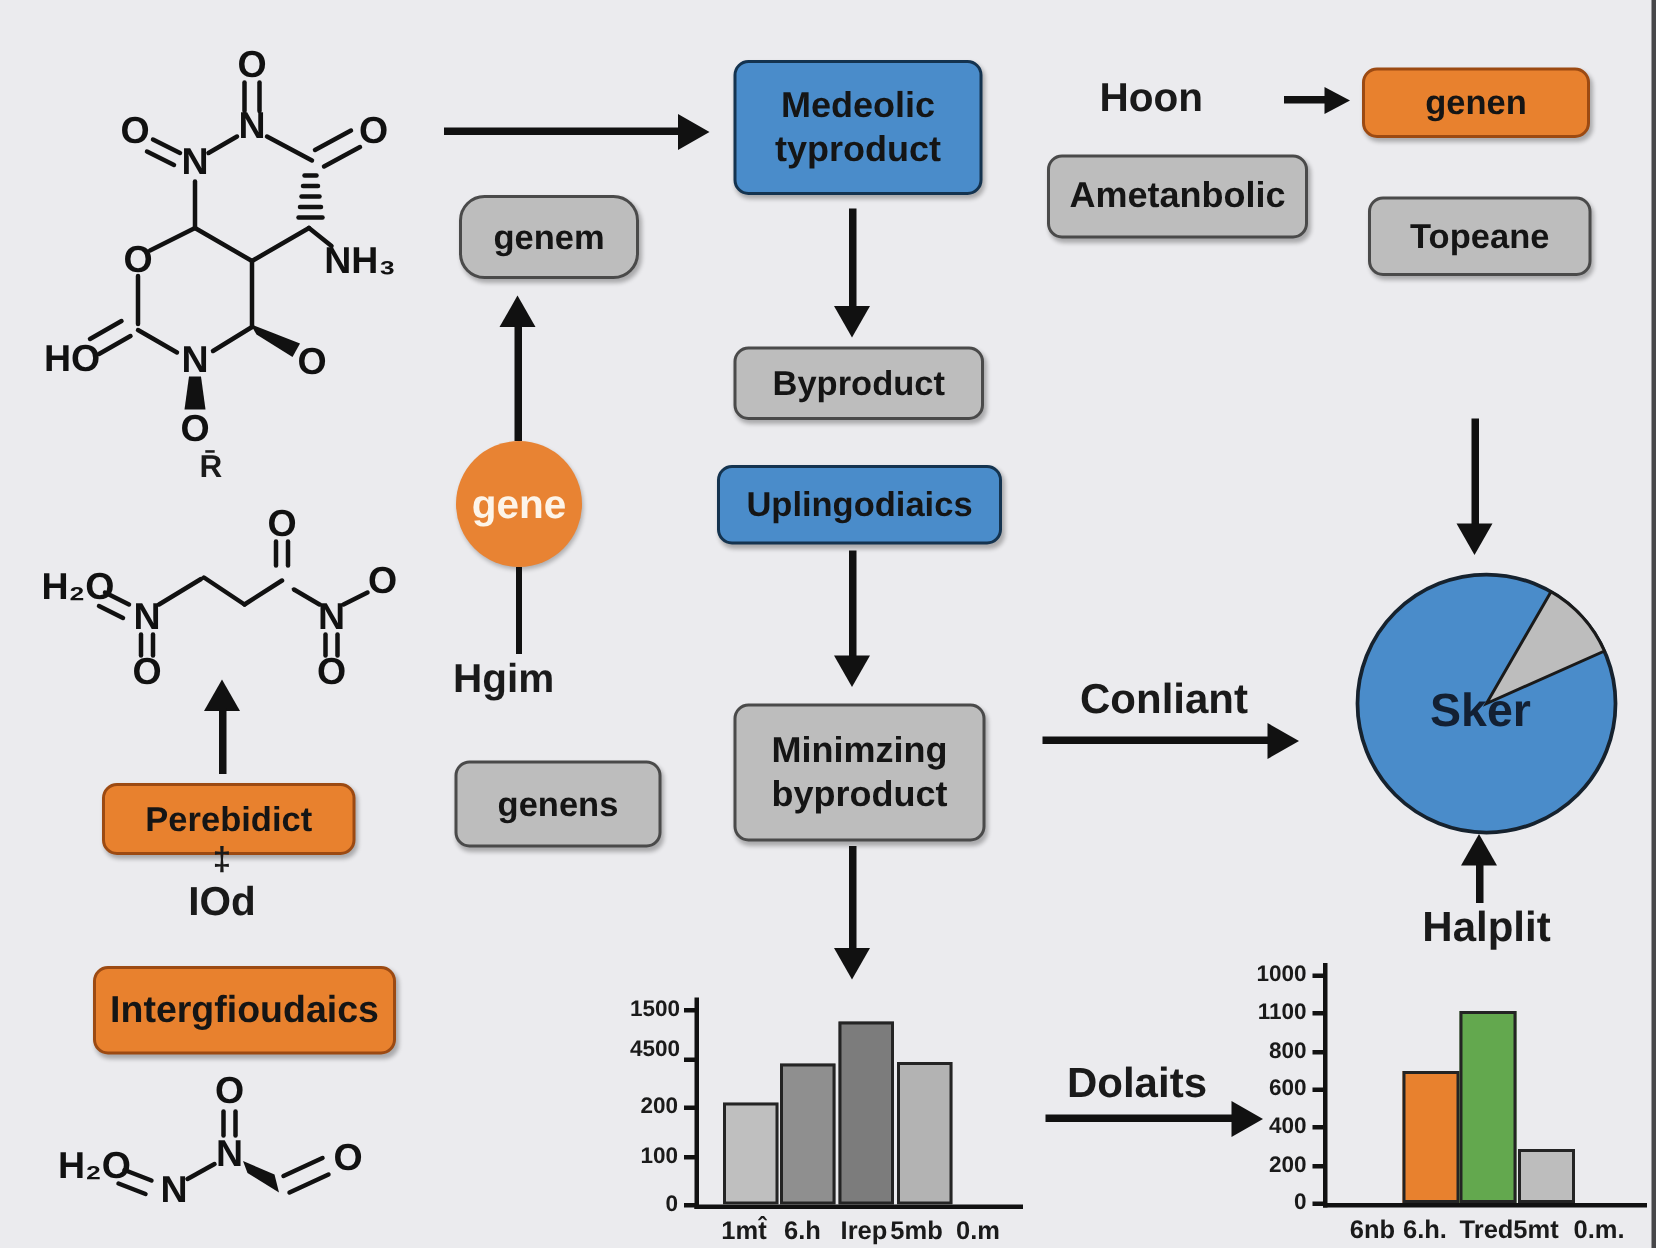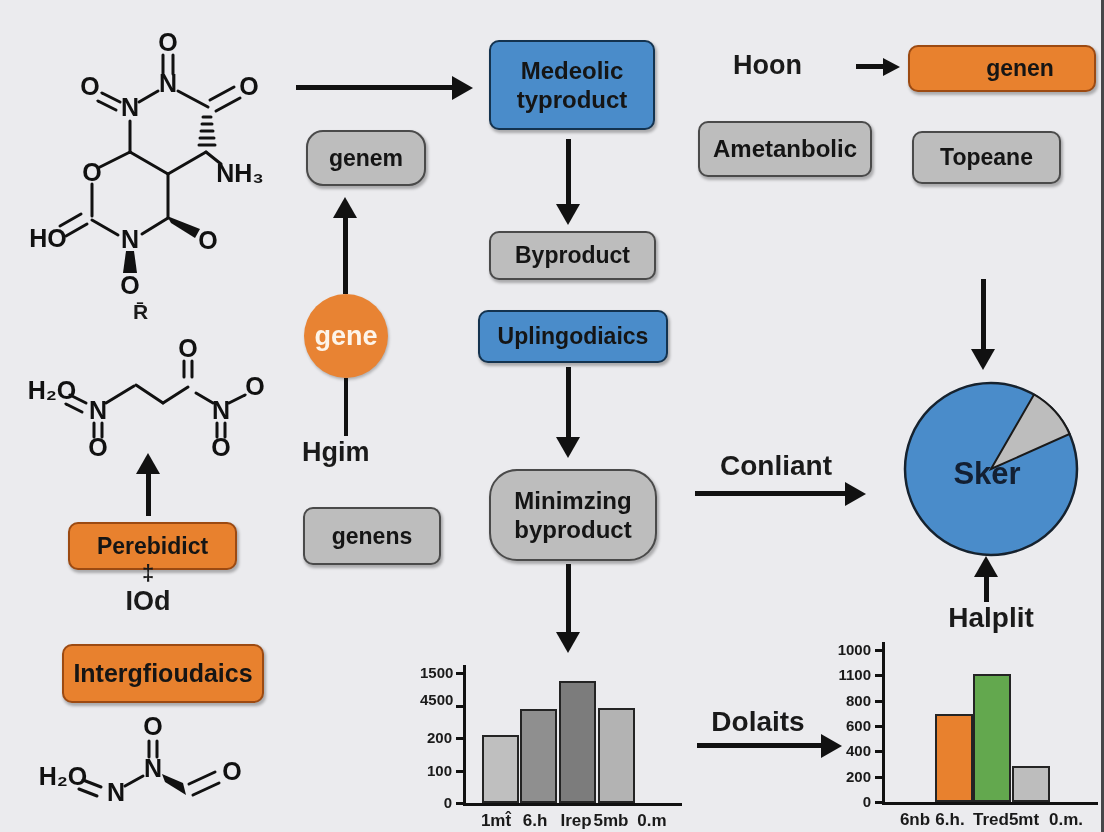--- a/index.html
+++ b/index.html
@@ -149,30 +149,30 @@
   <div class="box blue" style="left:489px;top:40px;width:162px;height:86px;font-size:24px;">
     <span>Medeolic</span>
     <span>typroduct</span>
   </div>
   <div class="box graybox" style="left:489px;top:231px;width:163px;height:45px;">
     <span>Byproduct</span>
   </div>
   <div class="box blue" style="left:478px;top:310px;width:186px;height:49px;">
     <span>Uplingodiaics</span>
   </div>
-  <div class="box graybox" style="left:489px;top:469px;width:164px;height:88px;font-size:24px;border-radius:28px;">
+  <div class="box graybox" style="left:489px;top:469px;width:164px;height:88px;font-size:24px;">
     <span>Minimzing</span>
     <span>byproduct</span>
   </div>
 
   <div class="txt" style="left:733px;top:50px;">Hoon</div>
-  <div class="box orangebox" style="left:908px;top:45px;width:148px;height:43px;padding-left:36px;">
+  <div class="box orangebox" style="left:908px;top:45px;width:148px;height:43px;">
     <span>genen</span>
   </div>
-  <div class="box graybox" style="left:698px;top:103px;width:170px;height:52px;font-size:24px;margin-top:18px;">
+  <div class="box graybox" style="left:698px;top:103px;width:170px;height:52px;font-size:24px;">
     <span>Ametanbolic</span>
   </div>
   <div class="box graybox" style="left:912px;top:131px;width:145px;height:49px;">
     <span>Topeane</span>
   </div>
 
   <div class="txt ctr" style="left:701px;top:450px;width:150px;font-size:28px;">Conliant</div>
   <div class="txt ctr" style="left:683px;top:706px;width:150px;font-size:28px;">Dolaits</div>
   <div class="txt ctr" style="left:916px;top:602px;width:150px;font-size:28px;">Halplit</div>
 

